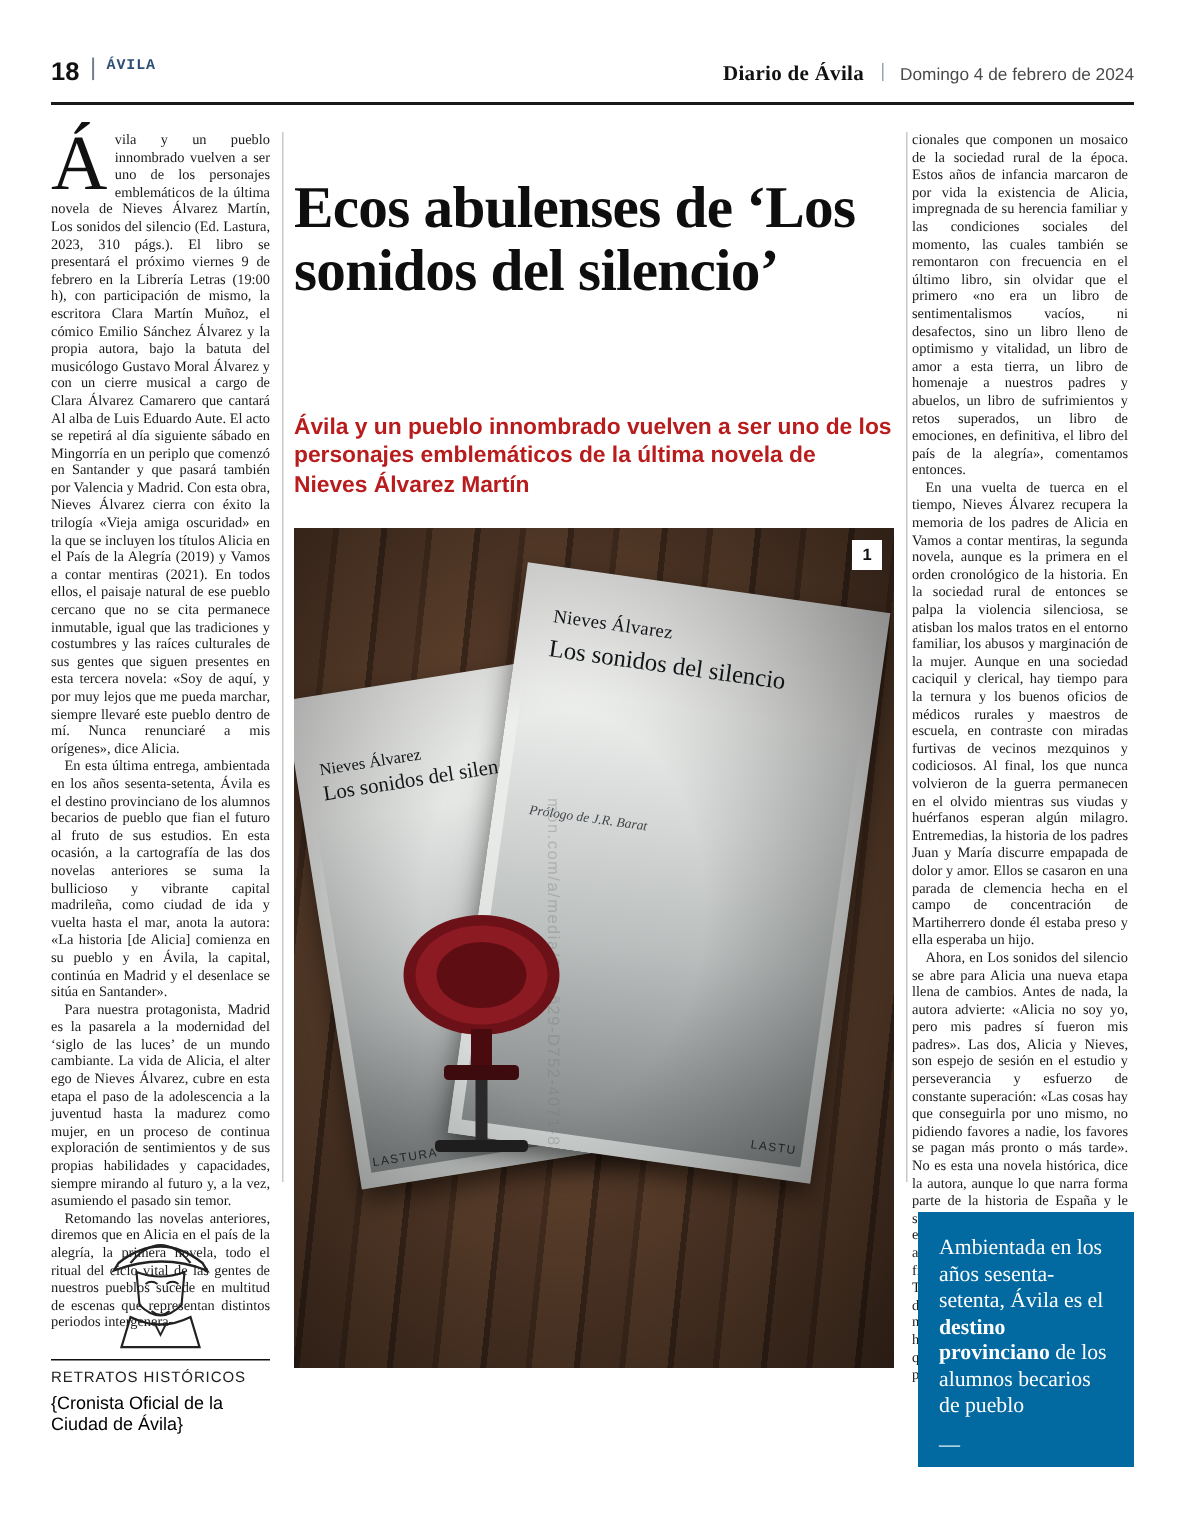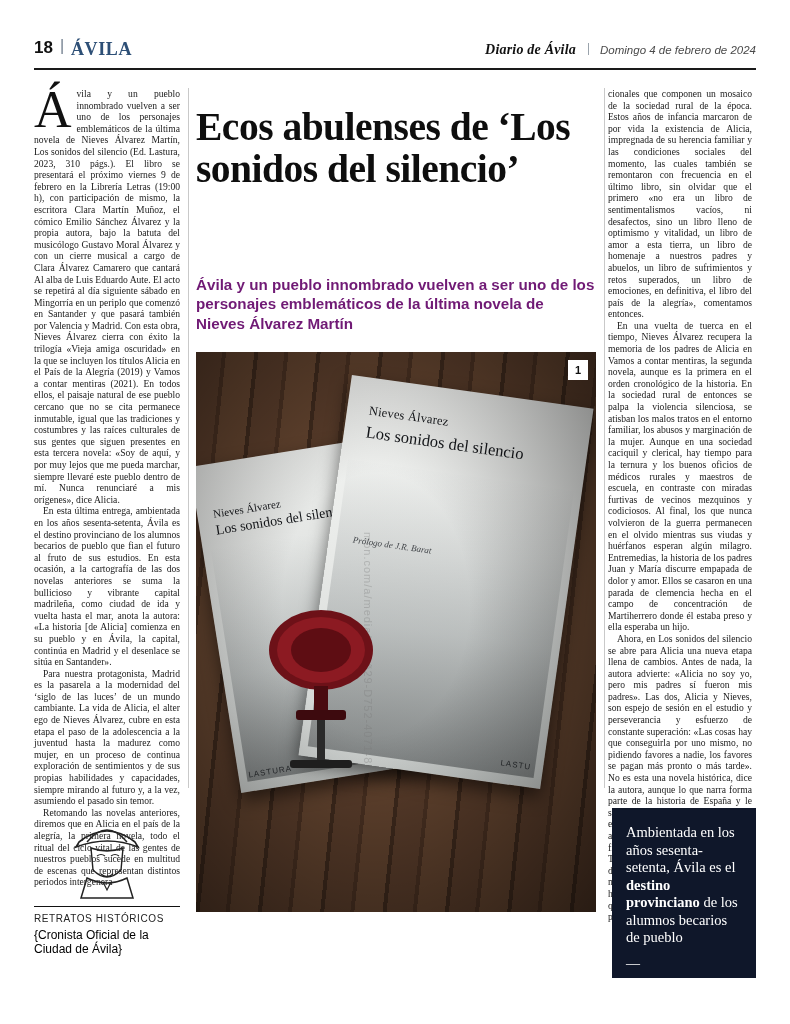--- a/index.html
+++ b/index.html
@@ -41,33 +41,32 @@
     left: 26px;
     top: -1px;
     font-family: "Liberation Sans", sans-serif;
     font-size: 16px;
     color: #6f7d8c;
   }
   .folio-section {
     position: absolute;
     left: 37px;
     top: 1px;
-    font-family: Liberation Serif, serif;
-    font-weight: bold;
-    font-size: 18px;
+    font-family: Liberation Mono, monospace;
+    font-weight: bold;
+    font-size: 10px;
     color: #2d4f76;
     letter-spacing: 0.6px;
   }
   .masthead-right {
     position: absolute;
     right: 0;
     top: 2px;
     text-align: left;
     white-space: nowrap;
-    font-style: italic;
   }
   .paper-name {
     font-family: "Liberation Serif", serif;
     font-weight: bold;
     font-size: 14px;
     color: #111;
     letter-spacing: 0.2px;
   }
   .masthead-divider {
     display: inline-block;
@@ -113,39 +112,39 @@
     line-height: 40px;
     padding: 2px 5px 0 0;
     font-weight: normal;
     color: #111;
   }
 
   
   .headline {
     position: absolute;
     left: 196px;
-    top: 80px;
+    top: 91px;
     width: 400px;
     font-family: "Liberation Serif", serif;
     font-weight: bold;
     font-size: 39.5px;
     line-height: 42px;
     letter-spacing: -0.5px;
     color: #0e0e0e;
   }
   .subhead {
     position: absolute;
     left: 196px;
     top: 262px;
     width: 400px;
     font-family: "Liberation Sans", sans-serif;
     font-weight: bold;
     font-size: 15.2px;
     line-height: 19.5px;
-    color: #701a75;
+    color: #b91c1c;
   }
 
   
   .photo {
     position: absolute;
     left: 196px;
     top: 352px;
     width: 400px;
     height: 560px;
     overflow: hidden;
@@ -296,21 +295,21 @@
     width: 144px;
   }
 
   
   .pullquote {
     position: absolute;
     left: 612px;
     top: 808px;
     width: 144px;
     height: 170px;
-    background: #0f172a;
+    background: #0369a1;
     color: #ffffff;
     padding: 16px 14px 0 14px;
     box-sizing: border-box;
     font-family: "Liberation Serif", serif;
     font-size: 14.5px;
     line-height: 17.5px;
   }
   .pullquote b { font-weight: bold; }
   .pullquote .dash {
     display: block;

